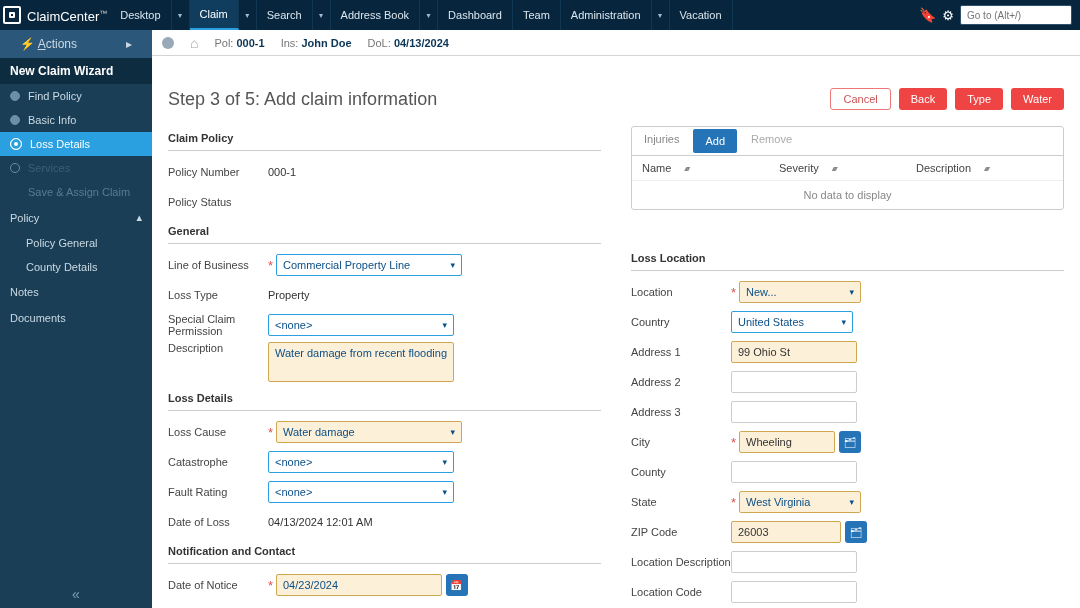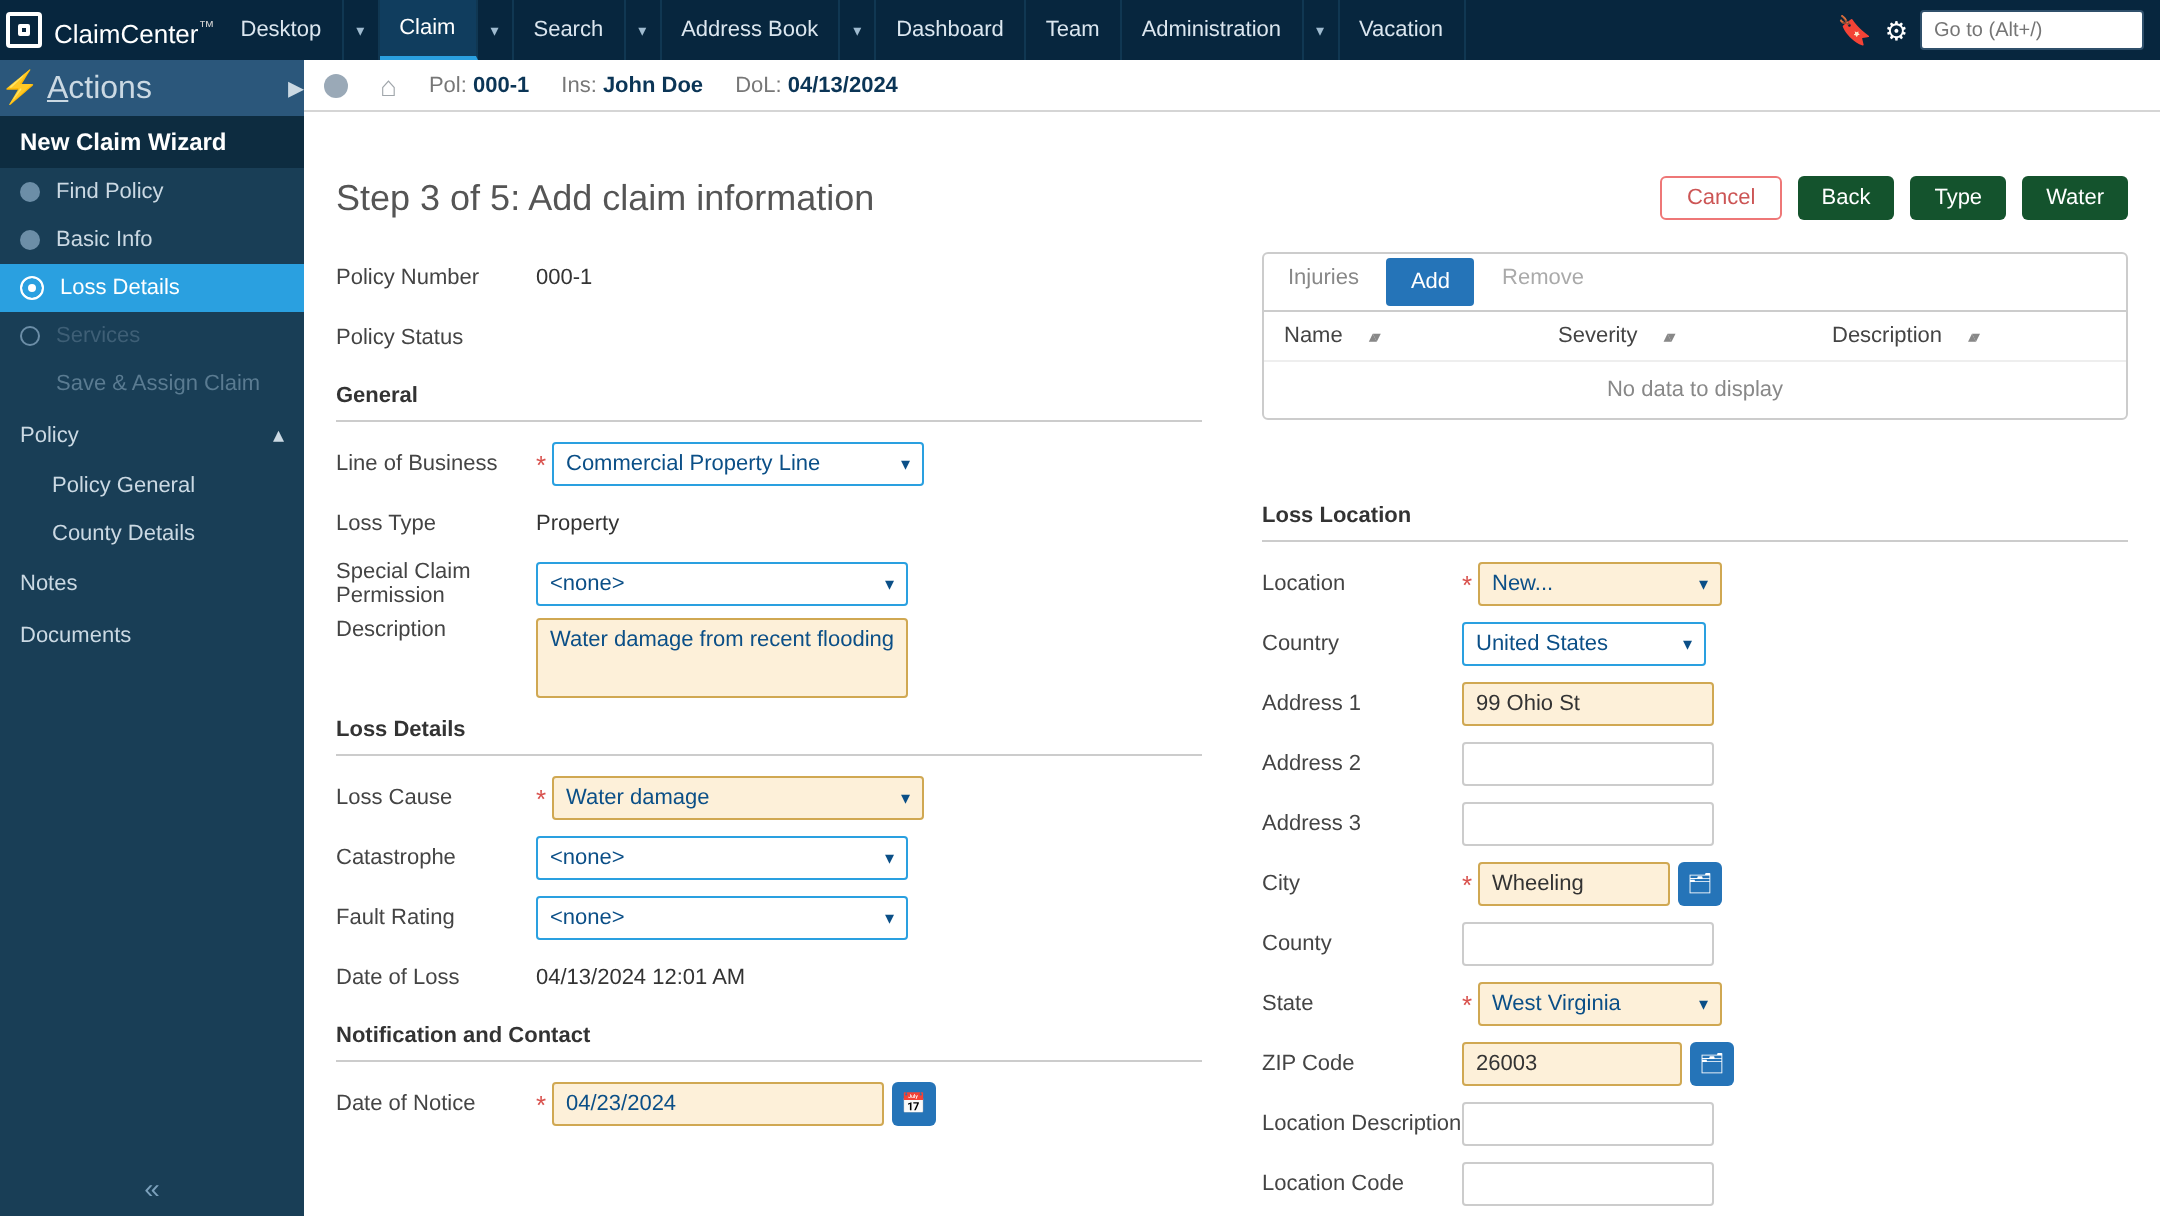--- a/index.html
+++ b/index.html
@@ -18,42 +18,42 @@
 .book-icon{color:#8cc63f;font-size:14px}
 .gear-icon{color:#fff;font-size:13px}
 .search-box{width:112px;height:20px;border:1px solid #30506b;border-radius:2px;padding:2px 6px;font-size:10px;color:#888;background:#fff}
 
 .infobar{height:26px;border-bottom:1px solid #d5d5d5;display:flex;align-items:center;gap:16px;padding-left:10px;margin-left:152px}
 .ib-dot{width:12px;height:12px;border-radius:50%;background:#9aa9b7}
 .ib-house{color:#a0a6ab;font-size:14px}
 .ib-field .lbl{color:#777}
 .ib-field .val{color:#0b3556;font-weight:bold}
 .sidebar{width:152px;background:#193e56;color:#cbd9e3;display:flex;flex-direction:column;font-size:11px;position:absolute;top:30px;bottom:0;left:0}
-.sb-actions{height:28px;background:#2b577b;display:flex;align-items:center;padding:0 0;font-size:16px;justify-content:space-between;cursor:pointer}
+.sb-actions{height:28px;background:#2b577b;display:flex;align-items:center;padding:0 20px;font-size:12px;justify-content:space-between;cursor:pointer}
 .sb-actions .underline{text-decoration:underline}
 .sb-wizhdr{background:#0d2c40;padding:6px 10px;font-size:12px;font-weight:bold;color:#fff}
 .sb-step{display:flex;align-items:center;gap:8px;padding:6px 10px;cursor:pointer}
 .sb-step .bullet{width:10px;height:10px;border-radius:50%;border:1px solid #6c8ea7;display:inline-block}
 .sb-step.done .bullet{background:#6c8ea7}
 .sb-step.current{background:#2aa0e0;color:#fff}
 .sb-step.current .bullet{background:#fff;border-color:#fff;width:12px;height:12px;box-shadow:inset 0 0 0 3px #2aa0e0}
 .sb-step.disabled{color:#3e5f76}
 .sb-save{color:#5a7b91;padding:6px 10px 6px 28px;font-size:11px}
 .sb-link{padding:7px 10px;cursor:pointer}
 .sb-policy{padding:7px 10px;display:flex;justify-content:space-between;align-items:center;cursor:pointer}
 .sb-sublink{padding:6px 10px 6px 26px;cursor:pointer}
 .sb-footer{margin-top:auto;text-align:center;padding:6px;color:#7ba0bb;font-size:14px;cursor:pointer}
 
 .main{margin-left:152px;flex:1;overflow:auto;height:578px}
 .page-hdr{display:flex;align-items:center;justify-content:space-between;padding:8px 16px 4px;margin-top:24px}
 .page-title{font-size:18px;color:#555;font-weight:400}
 .btnrow{display:flex;gap:8px}
 .btn{padding:4px 12px;border-radius:3px;font-size:11px;cursor:pointer;border:none}
 .btn-ghost{background:transparent;border:1px solid #e77;color:#c55}
-.btn-blue{background:#14532d;color:#fff}
+.btn-blue{background:#ef4444;color:#fff}
 
 .content{display:flex;gap:30px;padding:12px 16px 20px}
 .col{flex:1;min-width:0}
 .sec-hdr{font-size:11px;font-weight:bold;color:#333;border-bottom:1px solid #ccc;padding:6px 0;margin-bottom:8px}
 .frow{display:flex;align-items:center;min-height:26px;margin-bottom:4px}
 .flabel{width:100px;font-size:11px;color:#444}
 .fval{font-size:11px;color:#333}
 .req{color:#d9534f;font-size:13px;margin-right:2px;width:6px;display:inline-block}
 .sel,.txt{height:22px;border:1px solid #2aa0e0;border-radius:2px;background:#fff;padding:2px 6px;font-size:11px;color:#0b4f87;width:186px;display:flex;align-items:center;justify-content:space-between}
 .sel.highlight,.txt.highlight{background:#fdf0d9;border-color:#d0a852}
@@ -154,20 +154,21 @@
     <div class="btnrow">
       <button class="btn btn-ghost">Cancel</button>
       <button class="btn btn-blue">Back</button>
       <button class="btn btn-blue">Type</button>
       <button class="btn btn-blue">Water</button>
     </div>
   </div>
 
   <div class="content">
     <div class="col">
+      <div class="sec-hdr">Claim Policy</div>
       <div class="frow">
           <span class="flabel">Policy Number</span>
           <span class="fval">000-1</span>
         </div>
       <div class="frow">
           <span class="flabel">Policy Status</span>
         </div>
 
       <div class="sec-hdr">General</div>
       <div class="frow">

